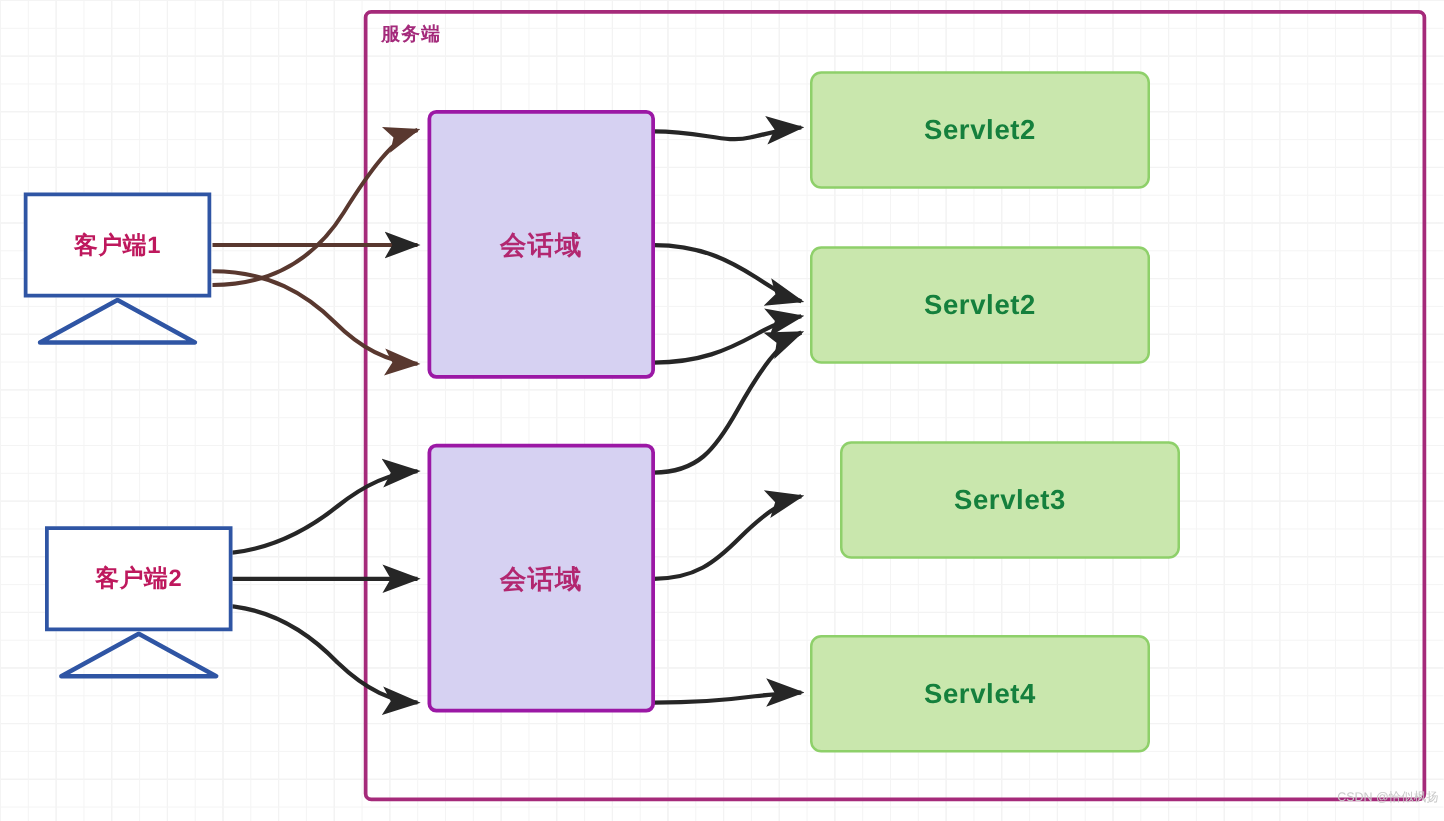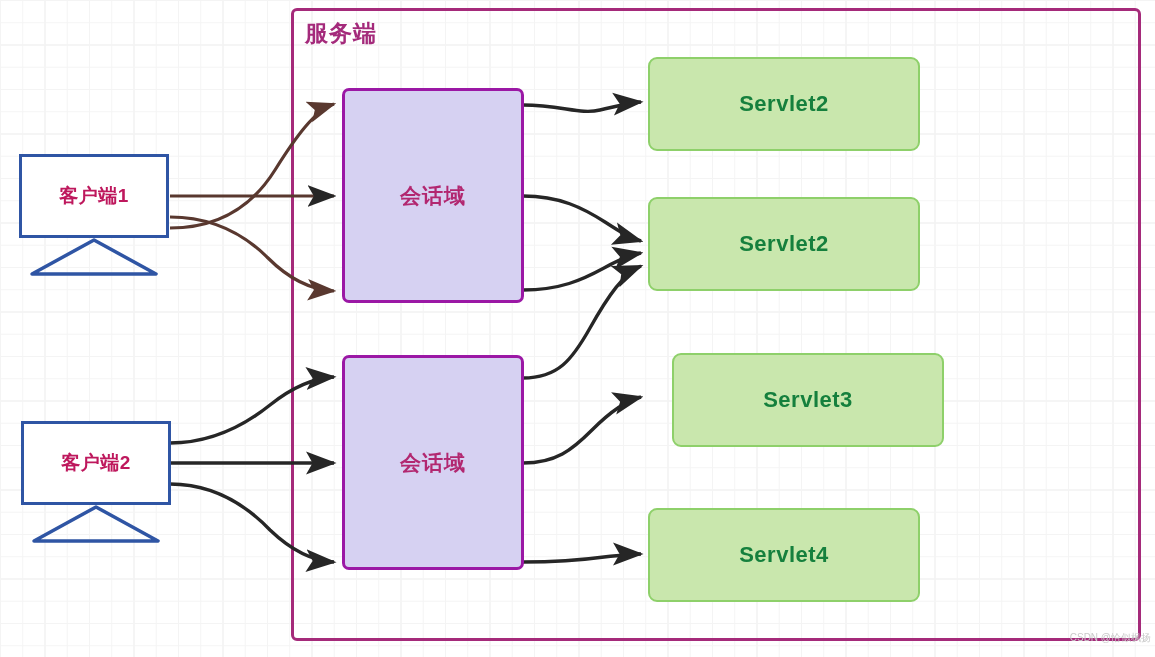--- a/index.html
+++ b/index.html
@@ -44,21 +44,21 @@
     border: 3px solid #a52a7a;
     border-radius: 6px;
     background: transparent;
     box-sizing: border-box;
     z-index: 1;
   }
   .server-title {
     position: absolute;
     left: 305px;
     top: 18px;
-    font-size: 23px;
+    font-size: 15px;
     font-weight: bold;
     color: #a42a7b;
     letter-spacing: 1px;
     z-index: 4;
     white-space: nowrap;
   }
 
   
   .client {
     position: absolute;
@@ -188,21 +188,21 @@
 
   <div class="client" style="left:19px; top:154px; width:150px; height:120px;">
     <div class="screen">
       <span>客户端1</span>
     </div>
     <svg class="stand" width="150" height="40" viewBox="0 0 150 40">
       <polygon points="75,2 137,36 13,36" fill="none" stroke="#2f55a4" stroke-width="3.5" stroke-linejoin="round"></polygon>
     </svg>
   </div>
 
-  <div class="client" style="left:21px; top:421px; width:150px; height:148px;">
+  <div class="client" style="left:36px; top:421px; width:150px; height:148px;">
     <div class="screen">
       <span>客户端2</span>
     </div>
     <svg class="stand" width="150" height="40" viewBox="0 0 150 40">
       <polygon points="75,2 137,36 13,36" fill="none" stroke="#2f55a4" stroke-width="3.5" stroke-linejoin="round"></polygon>
     </svg>
   </div>
 
   <div class="session" style="left:342px; top:88px;">
     <span>会话域</span>

